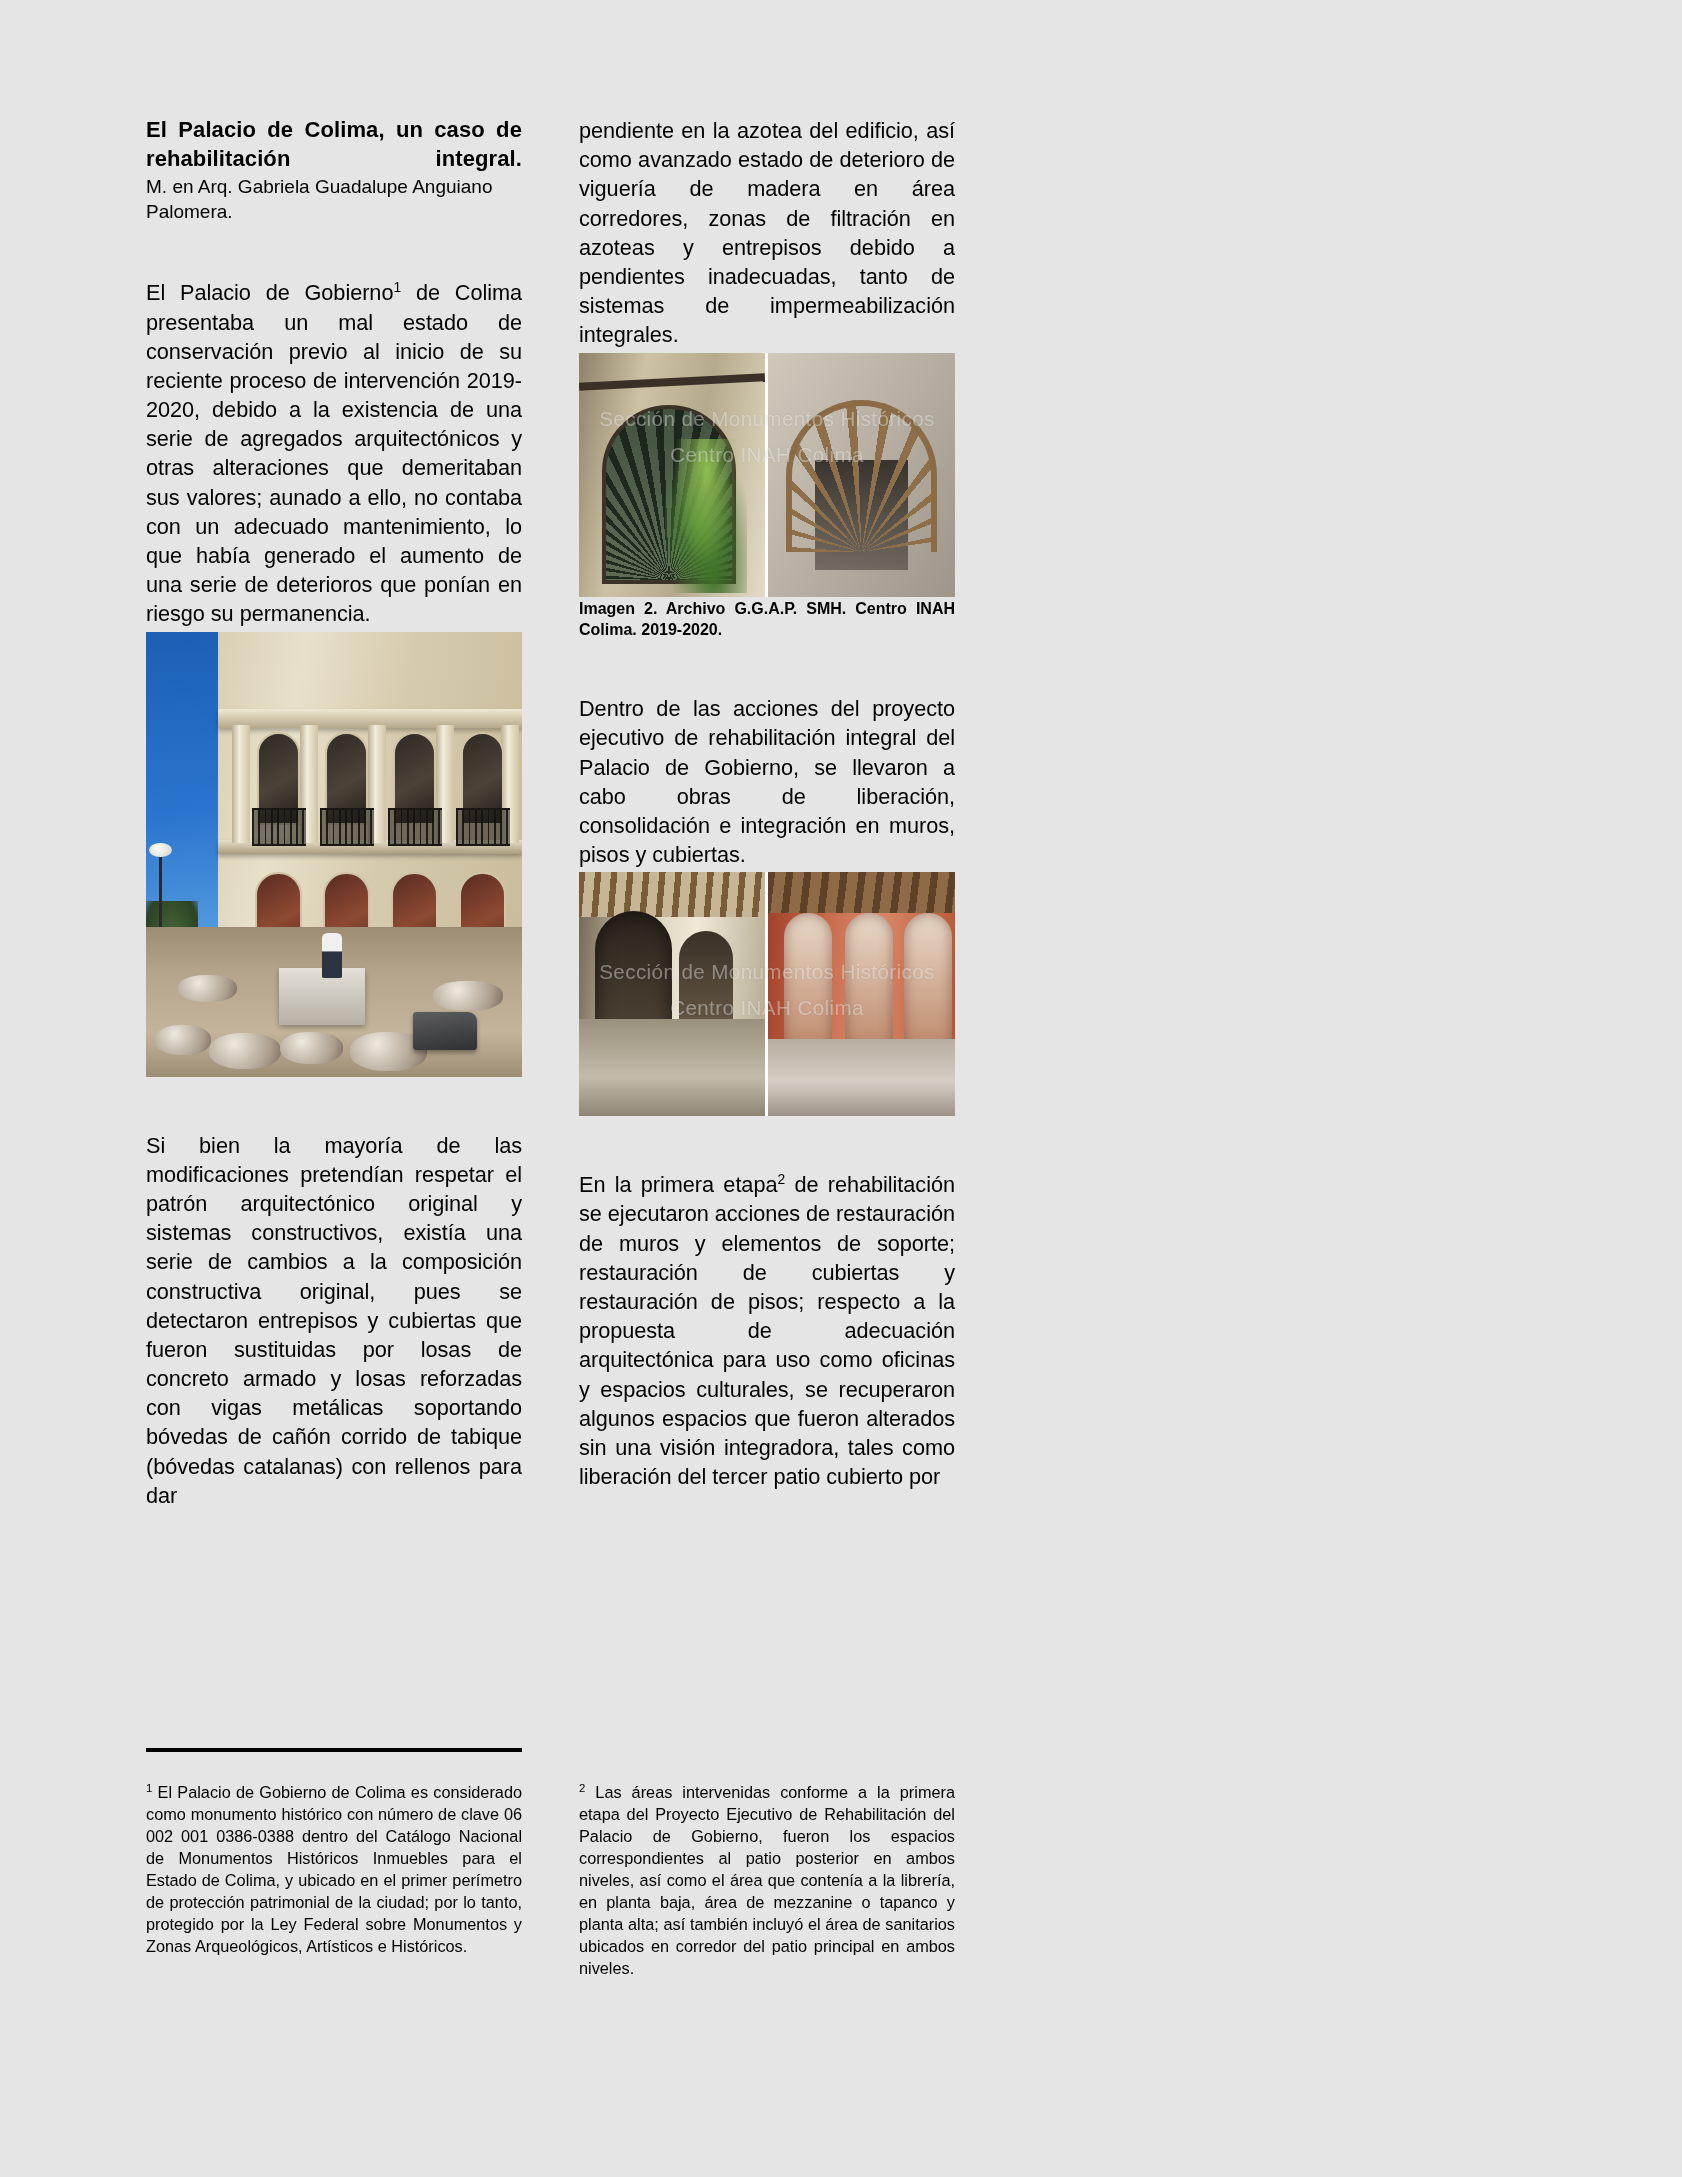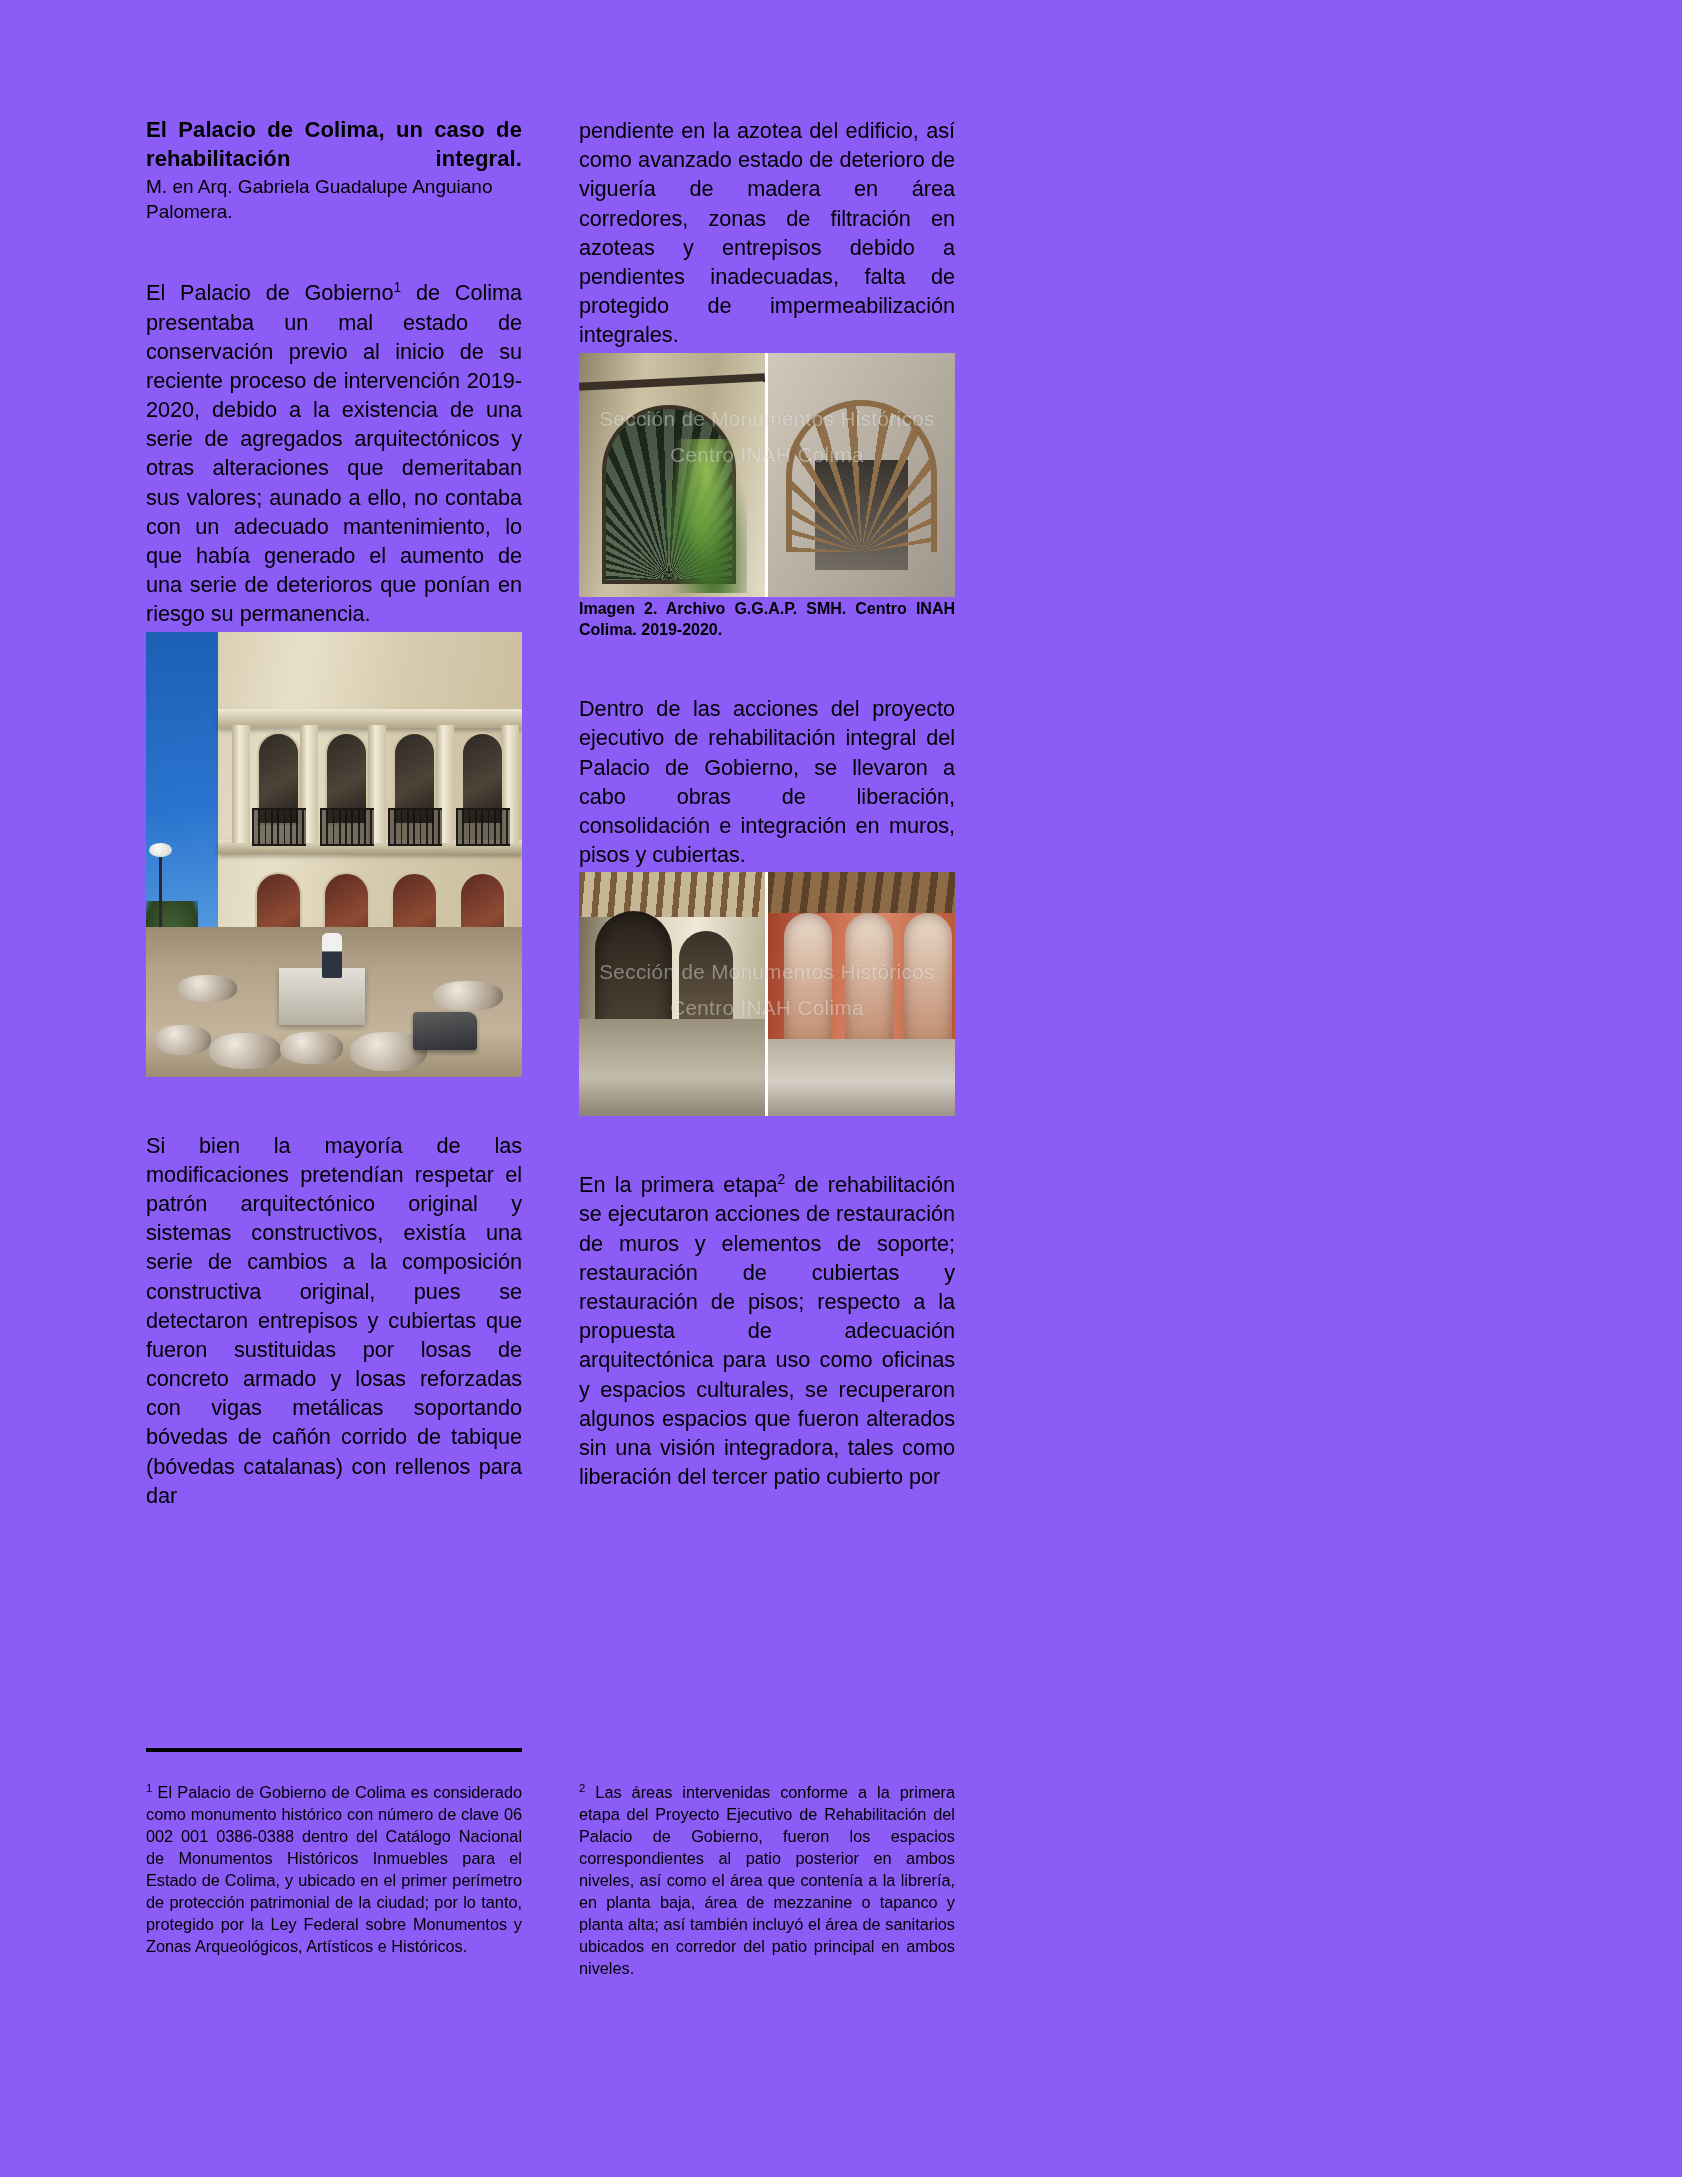--- a/index.html
+++ b/index.html
@@ -8,21 +8,21 @@
     background: #ffffff;
   }
   body {
     font-family: "Liberation Sans", sans-serif;
     color: #000000;
   }
   .page {
     position: relative;
     width: 1683px;
     height: 2177px;
-    background: #8b5cf6;
+    background: #e5e5e5;
     margin: 0 auto;
     overflow: hidden;
     box-sizing: border-box;
     padding: 116px 146px 0 146px;
   }
   .columns {
     display: flex;
     gap: 57px;
     align-items: flex-start;
   }
@@ -337,21 +337,21 @@
           <div class="p1-barrow"></div>
         </div>
       </figure>
 
       <p class="body-text gap-top-large">Si bien la mayoría de las modificaciones pretendían respetar el patrón arquitectónico original y sistemas constructivos, existía una serie de cambios a la composición constructiva original, pues se detectaron entrepisos y cubiertas que fueron sustituidas por losas de concreto armado y losas reforzadas con vigas metálicas soportando bóvedas de cañón corrido de tabique (bóvedas catalanas) con rellenos para dar</p>
 
     </div>
 
     <div class="col">
 
-      <p class="body-text">pendiente en la azotea del edificio, así como avanzado estado de deterioro de viguería de madera en área corredores, zonas de filtración en azoteas y entrepisos debido a pendientes inadecuadas, falta de protegido de impermeabilización integrales.</p>
+      <p class="body-text">pendiente en la azotea del edificio, así como avanzado estado de deterioro de viguería de madera en área corredores, zonas de filtración en azoteas y entrepisos debido a pendientes inadecuadas, tanto de sistemas de impermeabilización integrales.</p>
 
       <figure class="figure gap-top">
         <div class="photo photo2">
           <div class="p2a">
             <div class="p2-wall-a"></div>
             <div class="p2-arch"></div>
             <div class="p2-plant"></div>
             <div class="p2-beam"></div>
           </div>
           <div class="p2b">

